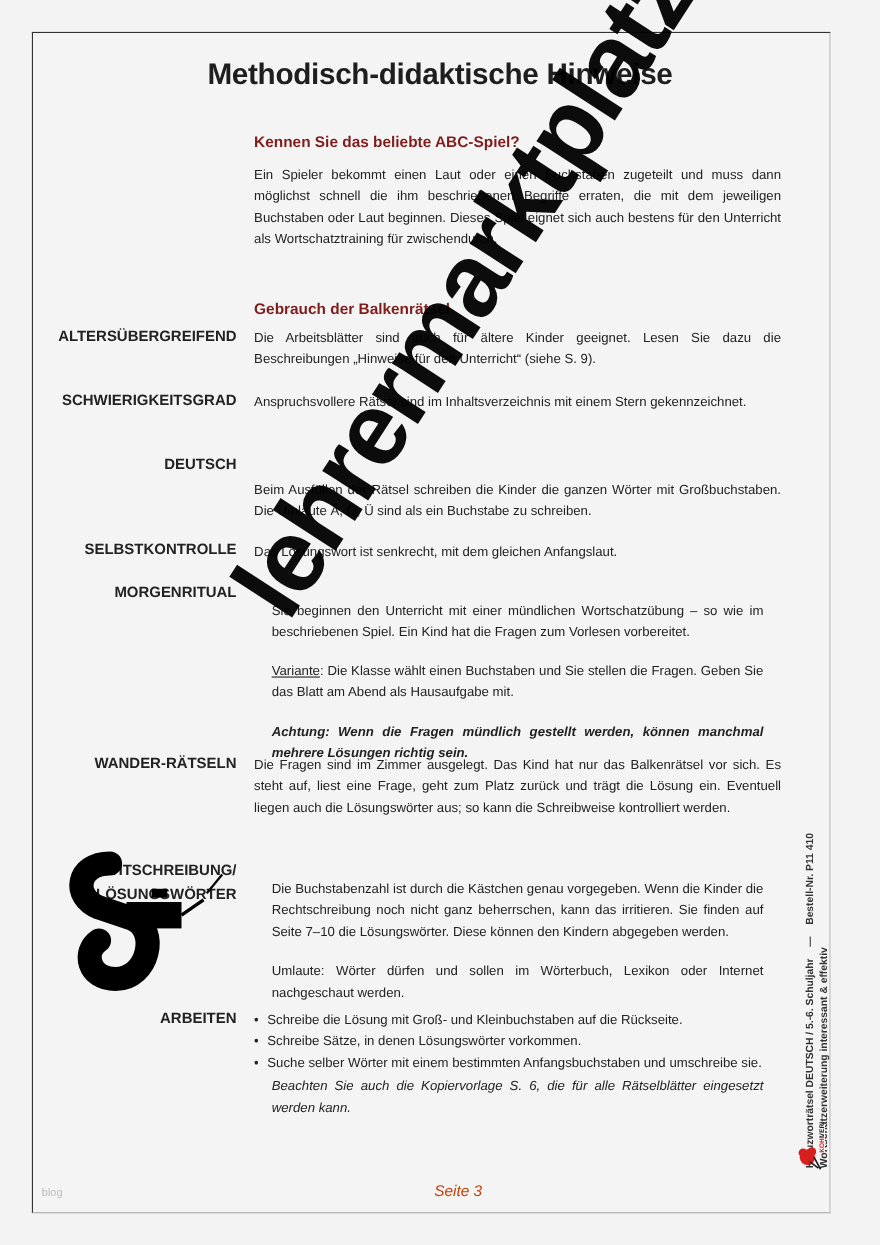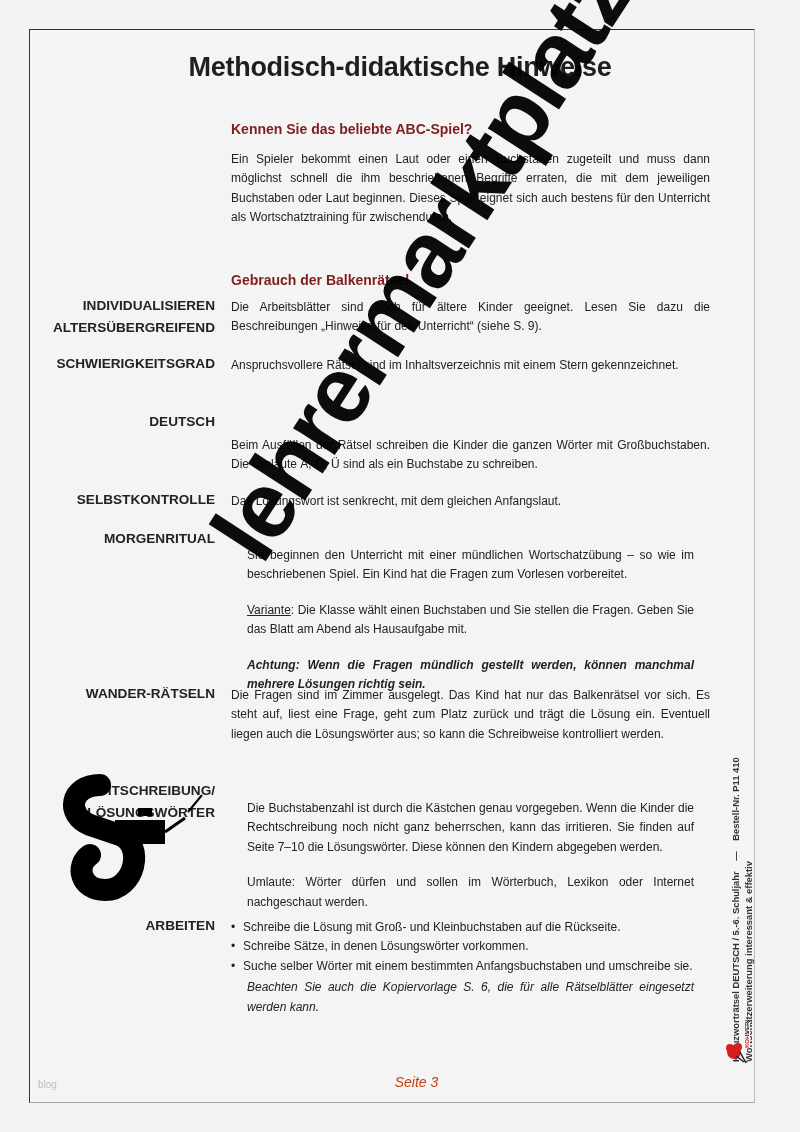--- a/index.html
+++ b/index.html
@@ -57,21 +57,20 @@
 <div class="frame"></div>
 
 <div class="title">Methodisch-didaktische Hinweise</div>
 
 <div class="h2" style="top:121px;">Kennen Sie das beliebte ABC-Spiel?</div>
 <div class="para" style="top:150px;">Ein Spieler bekommt einen Laut oder einen Buchstaben zugeteilt und muss dann möglichst schnell die ihm beschriebenen Begriffe erraten, die mit dem jeweiligen Buchstaben oder Laut beginnen. Dieses Spiel eignet sich auch bestens für den Unterricht als Wortschatztraining für zwischendurch.</div>
 
 <div class="h2" style="top:272px;">Gebrauch der Balkenrätsel</div>
 
 <div class="label" style="top:295px;">
-  <div>INDIVIDUALISIEREN</div>
   <div>ALTERSÜBERGREIFEND</div>
 </div>
 <div class="para" style="top:298px;">Die Arbeitsblätter sind auch für ältere Kinder geeignet. Lesen Sie dazu die Beschreibungen „Hinweise für den Unterricht“ (siehe S. 9).</div>
 
 <div class="label" style="top:353px;">SCHWIERIGKEITSGRAD</div>
 <div class="para" style="top:356px;">Anspruchsvollere Rätsel sind im Inhaltsverzeichnis mit einem Stern gekennzeichnet.</div>
 
 <div class="label" style="top:411px;">DEUTSCH</div>
 <div class="para" style="top:436px;">Beim Ausfüllen der Rätsel schreiben die Kinder die ganzen Wörter mit Großbuchstaben. Die Umlaute Ä, Ö, Ü sind als ein Buchstabe zu schreiben.</div>
 

